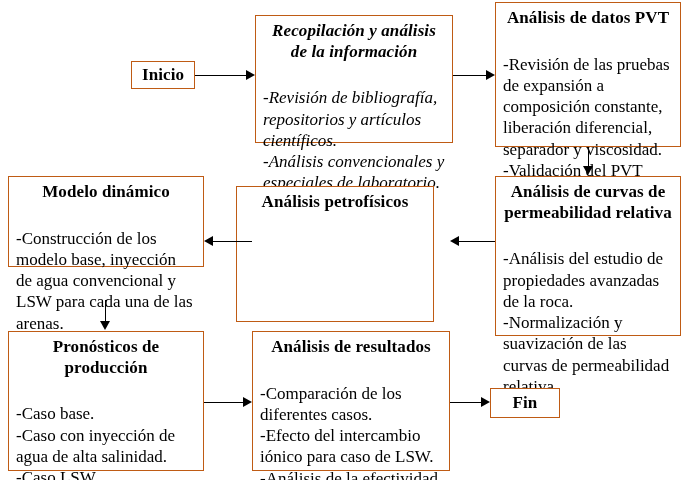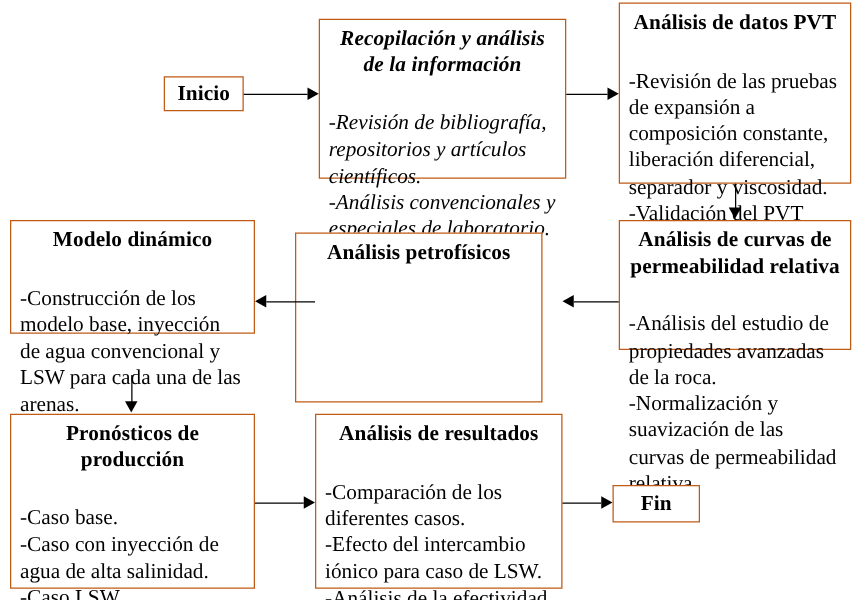--- a/index.html
+++ b/index.html
@@ -105,21 +105,21 @@
     <span class="body">-Revisión de bibliografía, repositorios y artículos científicos.
 -Análisis convencionales y especiales de laboratorio.</span>
   </div>
 
   <div class="node" style="left:495px; top:2px; width:186px; height:145px;">
     <span class="title">Análisis de datos PVT</span>
     <span class="body">-Revisión de las pruebas de expansión a composición constante, liberación diferencial, separador y viscosidad.
 -Validación del PVT mediante función Y, balance de materia, densidad y desigualdad.</span>
   </div>
 
-  <div class="node" style="left:495px; top:176px; width:186px; height:104px;">
+  <div class="node" style="left:495px; top:176px; width:186px; height:160px;">
     <span class="title">Análisis de curvas de permeabilidad relativa</span>
     <span class="body">-Análisis del estudio de propiedades avanzadas de la roca.
 -Normalización y suavización de las curvas de permeabilidad relativa.</span>
   </div>
 
   <div class="node" style="left:236px; top:186px; width:198px; height:136px;">
     <span class="title">Análisis petrofísicos</span>
   </div>
 
   <div class="node" style="left:8px; top:176px; width:196px; height:91px;">

